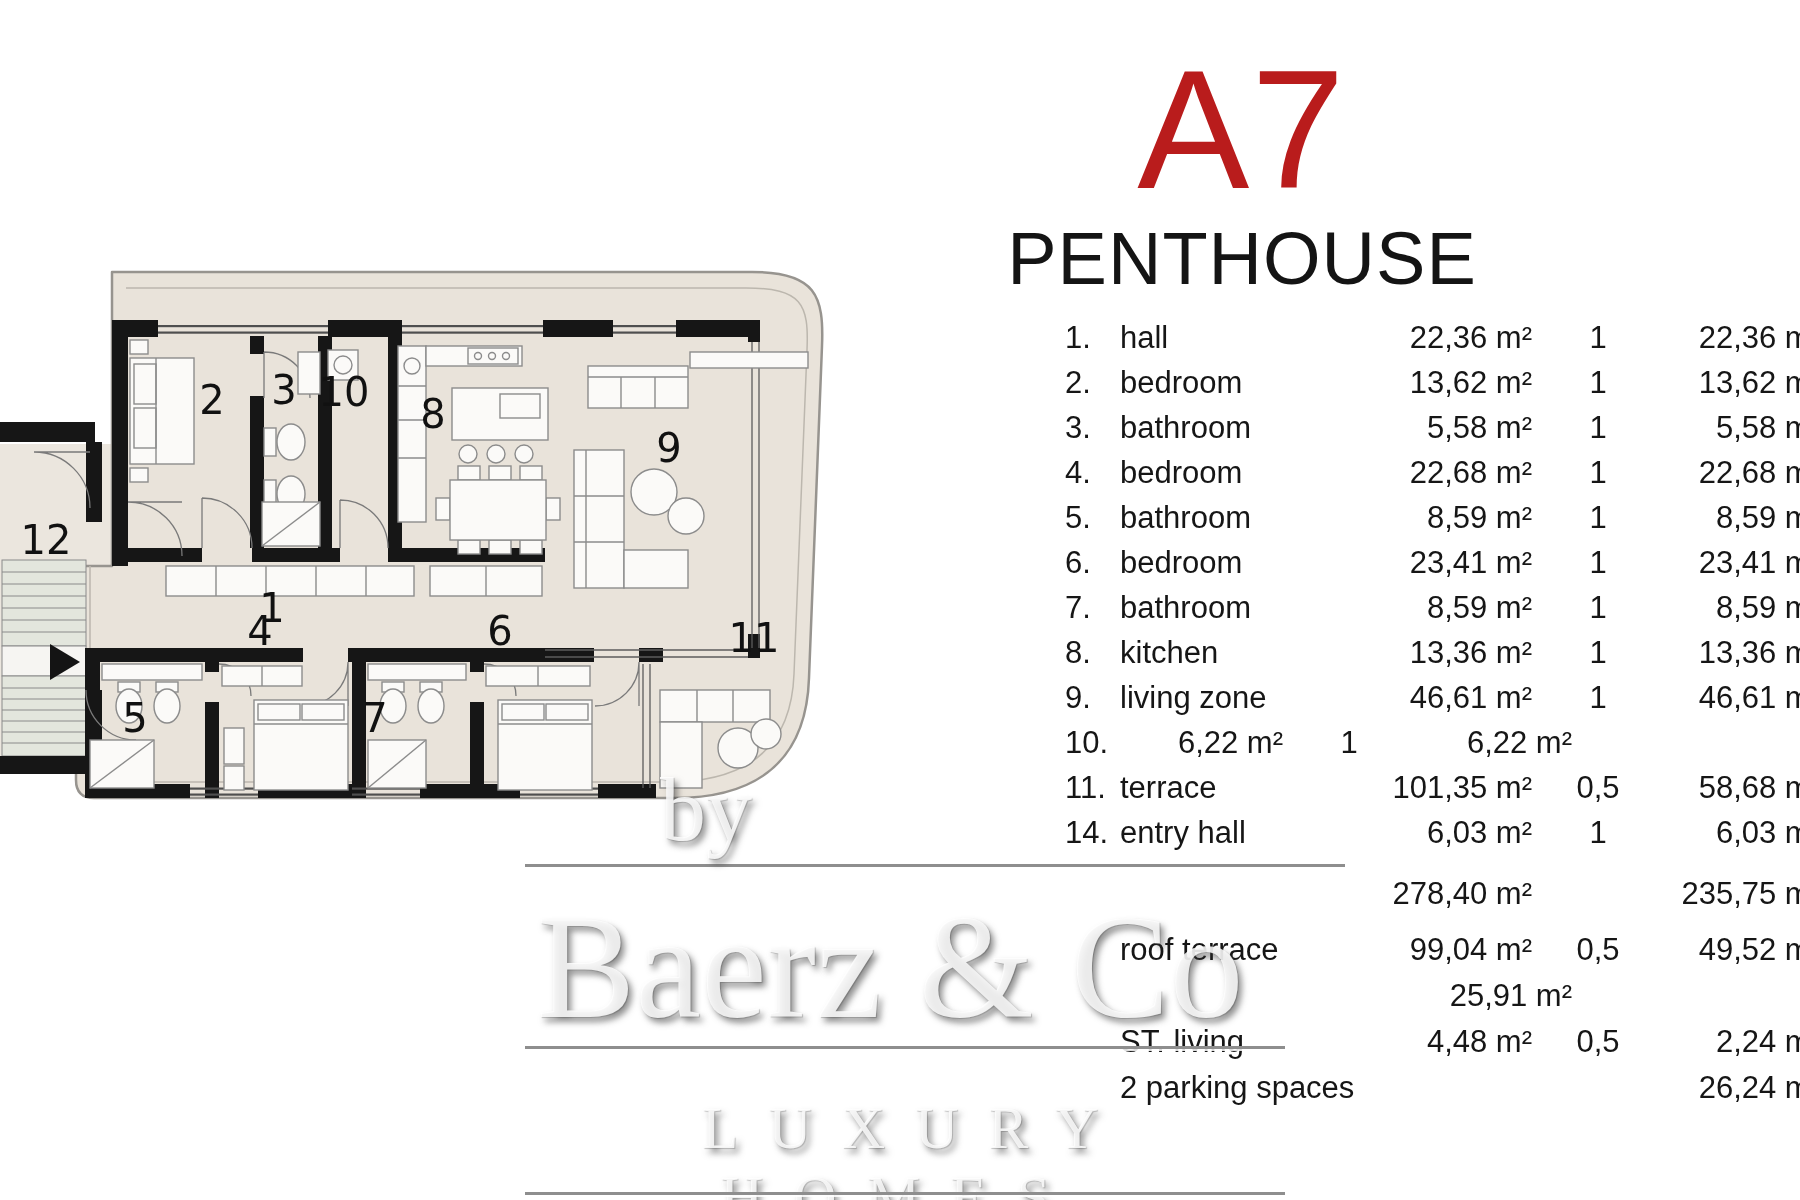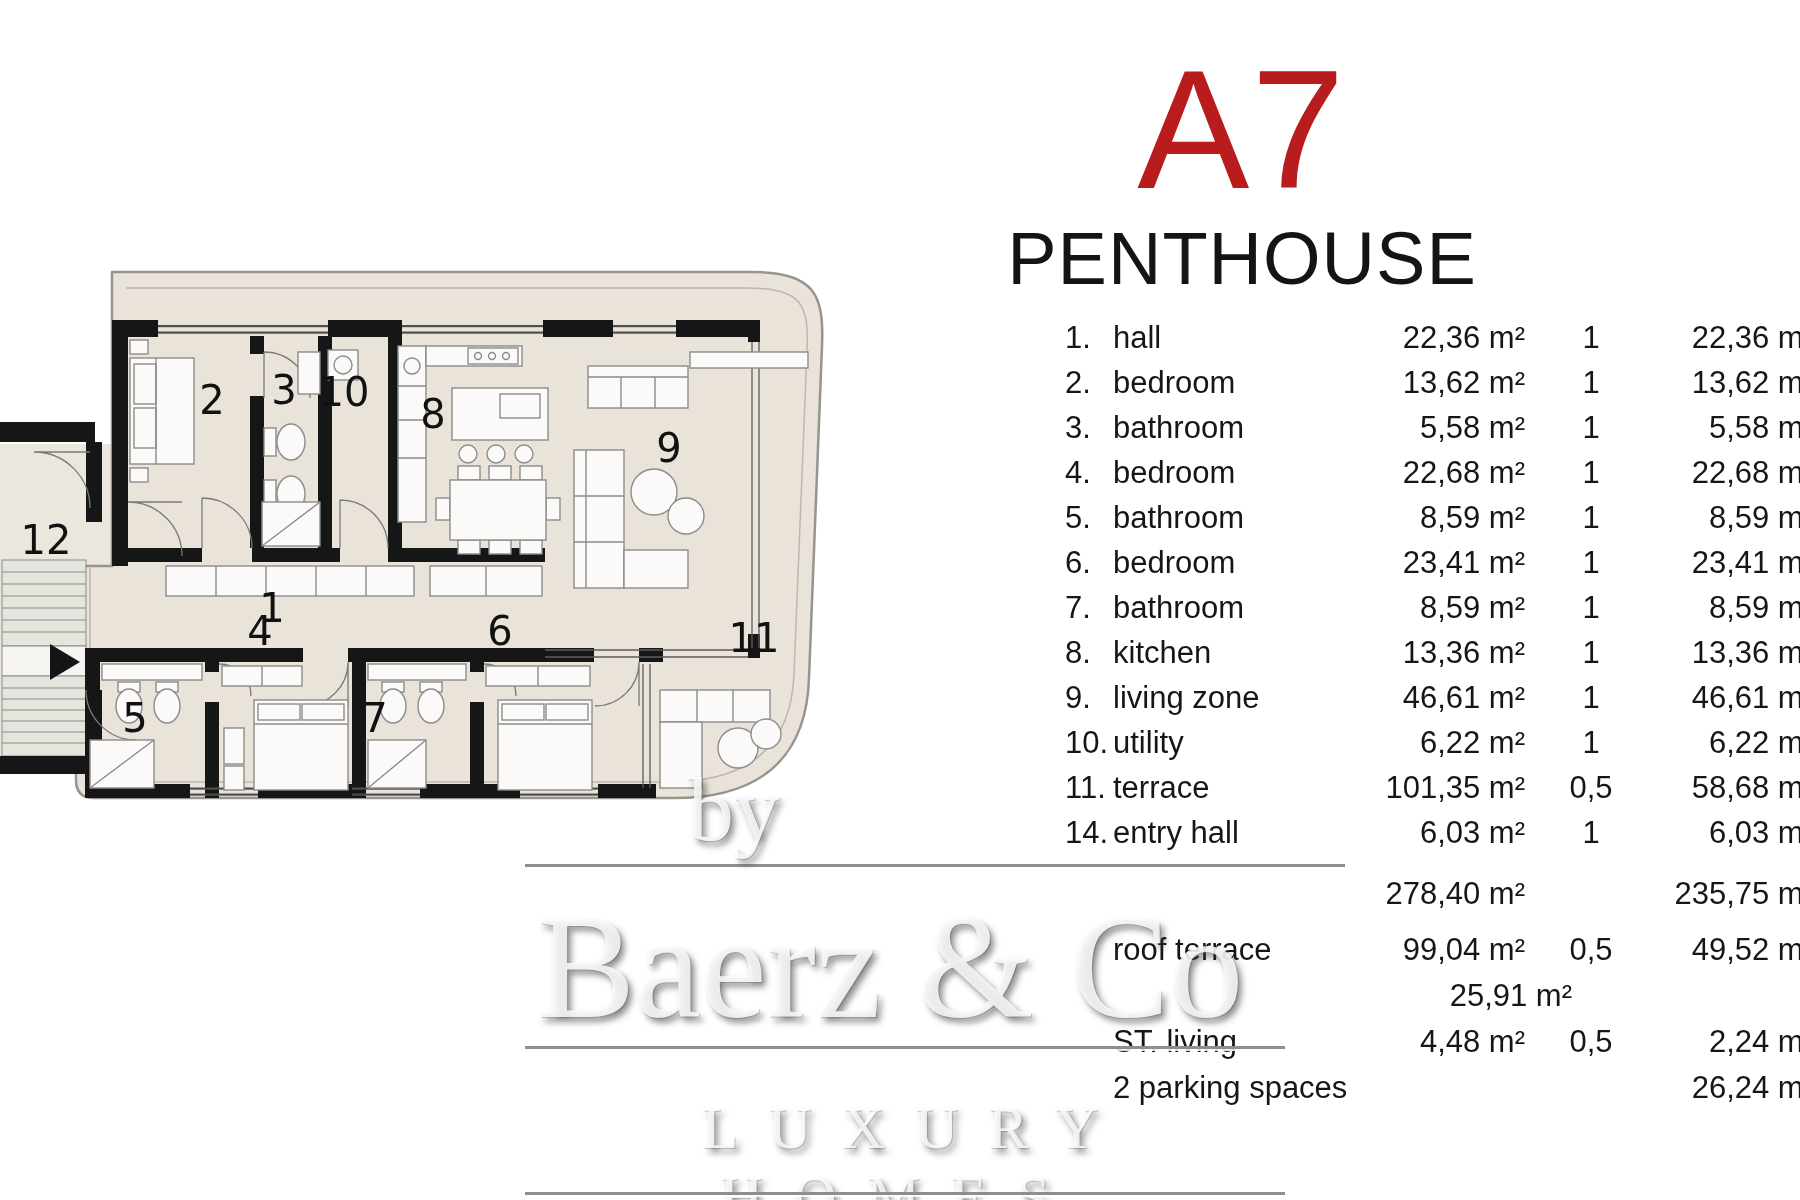--- a/index.html
+++ b/index.html
@@ -13,31 +13,31 @@
              color:#b91c1c;}
   #unit-type{font-size:74px;line-height:1;font-weight:normal;letter-spacing:1px;margin-top:8px;color:#141414;}
 
   
   #rooms-block{position:absolute;left:1065px;top:315px;width:749px;}
   #summary-row{position:absolute;left:1065px;top:871px;width:749px;}
   #extras-block{position:absolute;left:1065px;top:927px;width:749px;}
   .trow{display:flex;height:45px;line-height:45px;font-size:31px;white-space:nowrap;}
   .erow{height:46px;line-height:46px;}
   .c-num{width:48px;flex:0 0 48px;}
-  .c-label{width:242px;flex:0 0 242px;overflow:visible;}
+  .c-label{width:242px;flex:0 0 242px;overflow:visible;margin-left:7px;}
   .c-area{width:170px;flex:0 0 170px;text-align:right;}
   .c-coef{width:132px;flex:0 0 132px;text-align:center;}
   .c-total{width:157px;flex:0 0 157px;text-align:right;}
 
   
   .wm{position:absolute;color:rgba(255,255,255,0.85);
       font-family:"Liberation Serif",serif;
       text-shadow:4px 5px 6px rgba(55,55,55,0.55), 1px 1px 1px rgba(90,90,90,0.35);
       pointer-events:none;}
-  #wm-by{left:660px;top:756px;width:120px;font-size:92px;text-align:right;}
+  #wm-by{left:660px;top:756px;width:120px;font-size:92px;text-align:left;}
   #wm-brand{left:510px;top:882px;width:760px;font-size:148px;text-align:center;}
   #wm-tagline{left:505px;top:1094px;width:790px;font-size:60px;letter-spacing:30px;text-align:center;text-indent:30px;}
   .wm-line{position:absolute;height:3px;background:#8e8e8e;box-shadow:0 2px 0 rgba(255,255,255,0.85);pointer-events:none;}
   #wm-line-top{left:525px;top:864px;width:820px;}
   #wm-line-mid{left:525px;top:1046px;width:760px;}
   #wm-line-bot{left:525px;top:1192px;width:760px;}
 </style>
 </head>
 <body>
 
@@ -302,21 +302,20 @@
       </div>
       <div class="trow">
         <span class="c-num">9.</span>
         <span class="c-label">living zone</span>
         <span class="c-area">46,61 m²</span>
         <span class="c-coef">1</span>
         <span class="c-total">46,61 m²</span>
       </div>
       <div class="trow">
         <span class="c-num">10.</span>
-        <span class="c-label">utility</span>
         <span class="c-area">6,22 m²</span>
         <span class="c-coef">1</span>
         <span class="c-total">6,22 m²</span>
       </div>
       <div class="trow">
         <span class="c-num">11.</span>
         <span class="c-label">terrace</span>
         <span class="c-area">101,35 m²</span>
         <span class="c-coef">0,5</span>
         <span class="c-total">58,68 m²</span>

